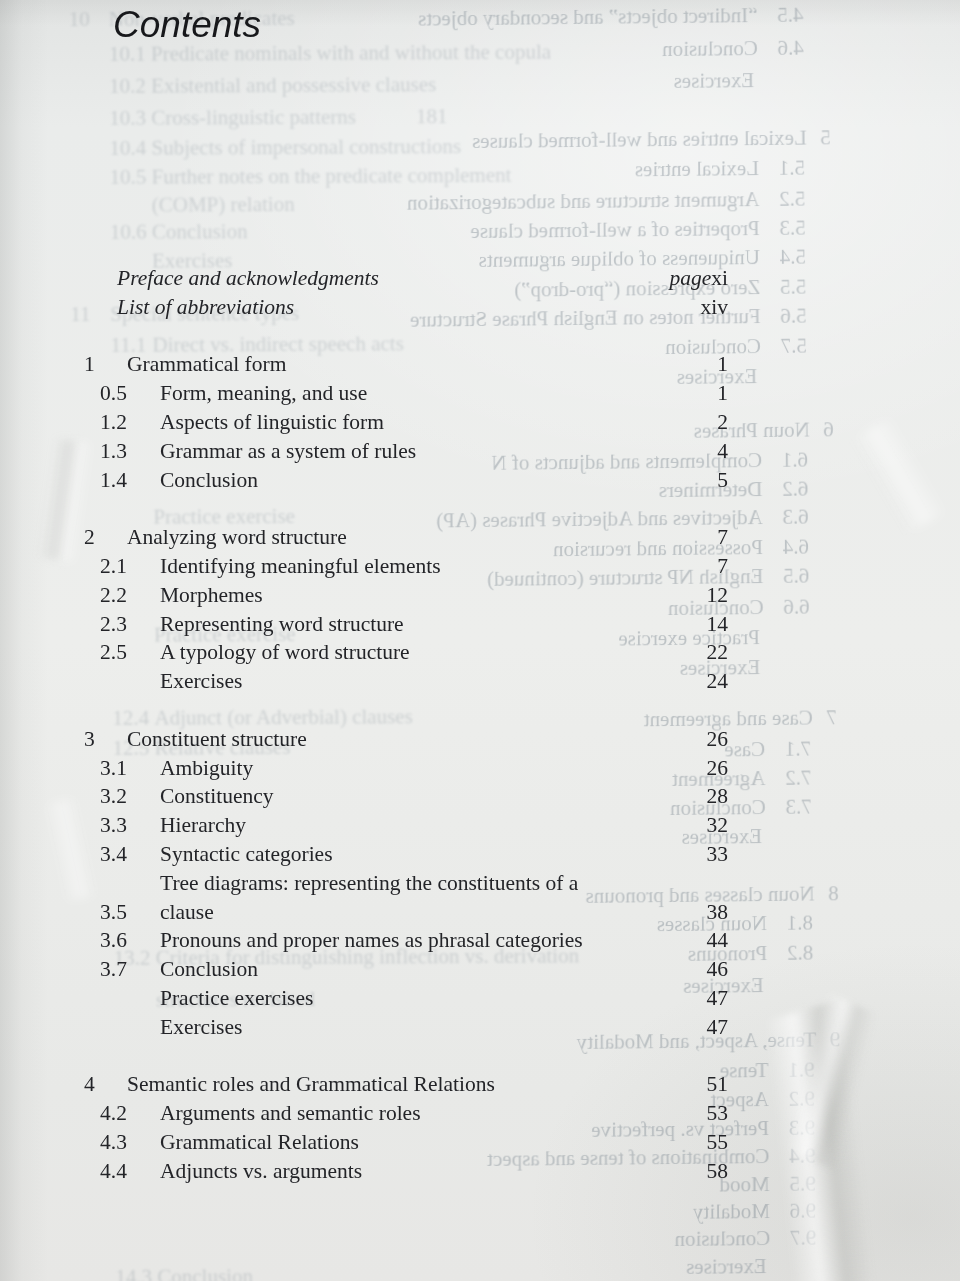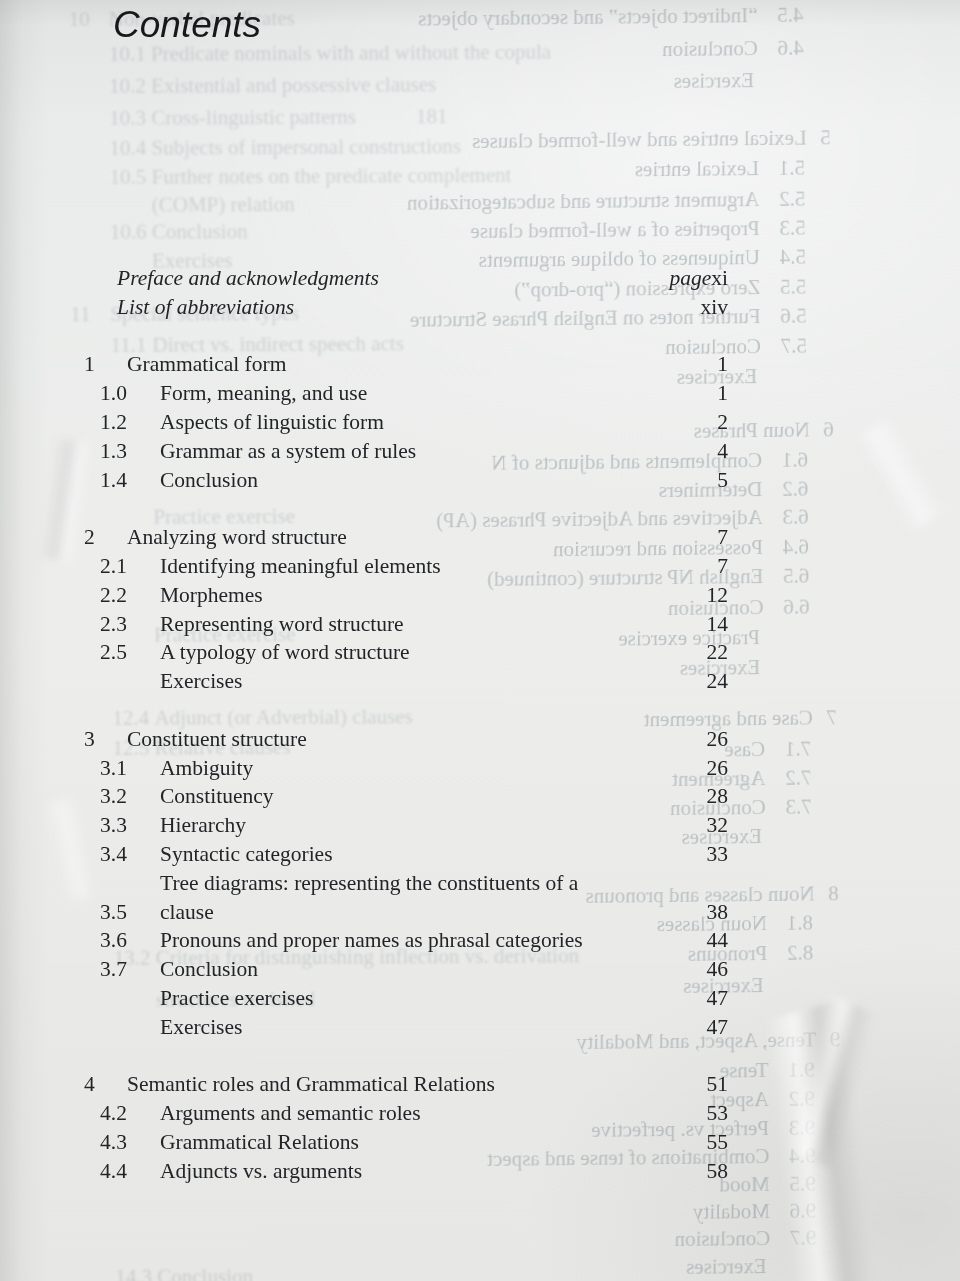--- a/index.html
+++ b/index.html
@@ -307,21 +307,21 @@
       <div class="row front">
         <span class="label">List of abbreviations</span>
         <span class="pg"><span>xiv</span></span>
       </div>
       <div class="row ch">
         <span class="num">1</span>
         <span class="label">Grammatical form</span>
         <span class="pg">1</span>
       </div>
       <div class="row sec">
-        <span class="num">1.0</span>
+        <span class="num">0.5</span>
         <span class="label">Form, meaning, and use</span>
         <span class="pg">1</span>
       </div>
       <div class="row sec">
         <span class="num">1.2</span>
         <span class="label">Aspects of linguistic form</span>
         <span class="pg">2</span>
       </div>
       <div class="row sec">
         <span class="num">1.3</span>

